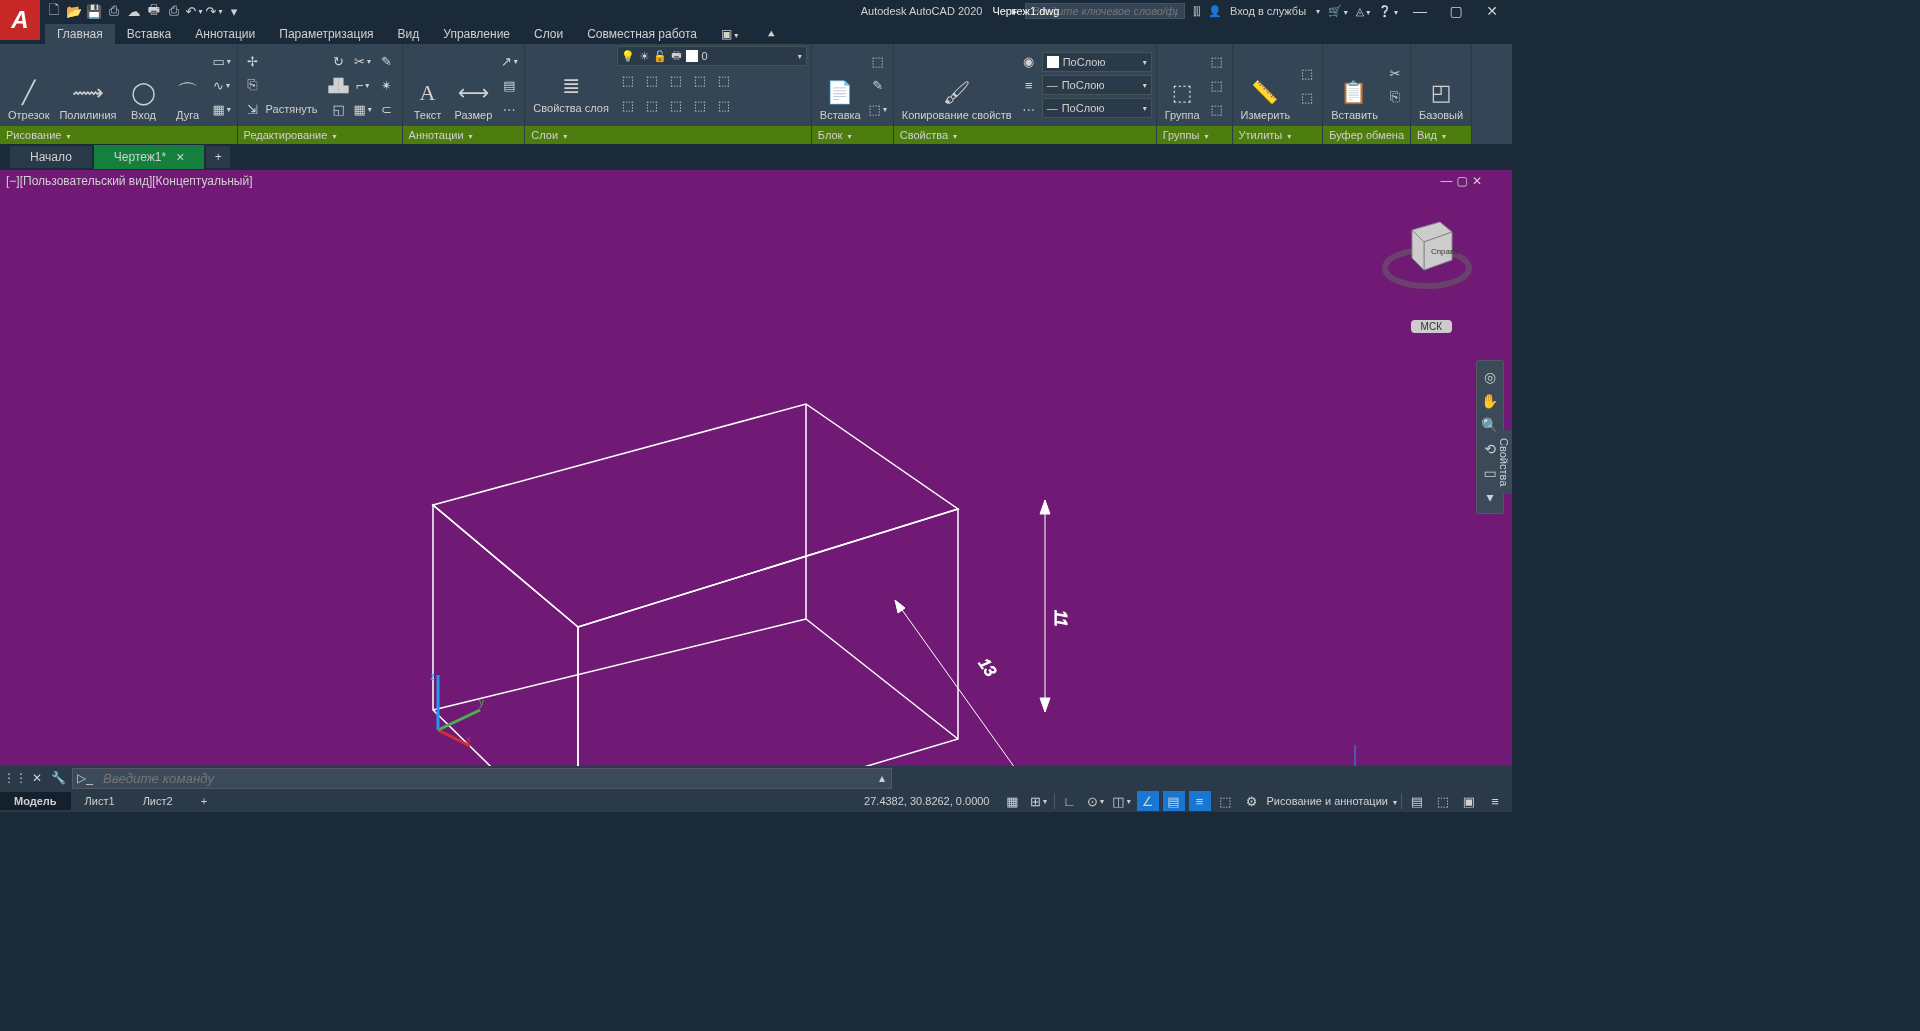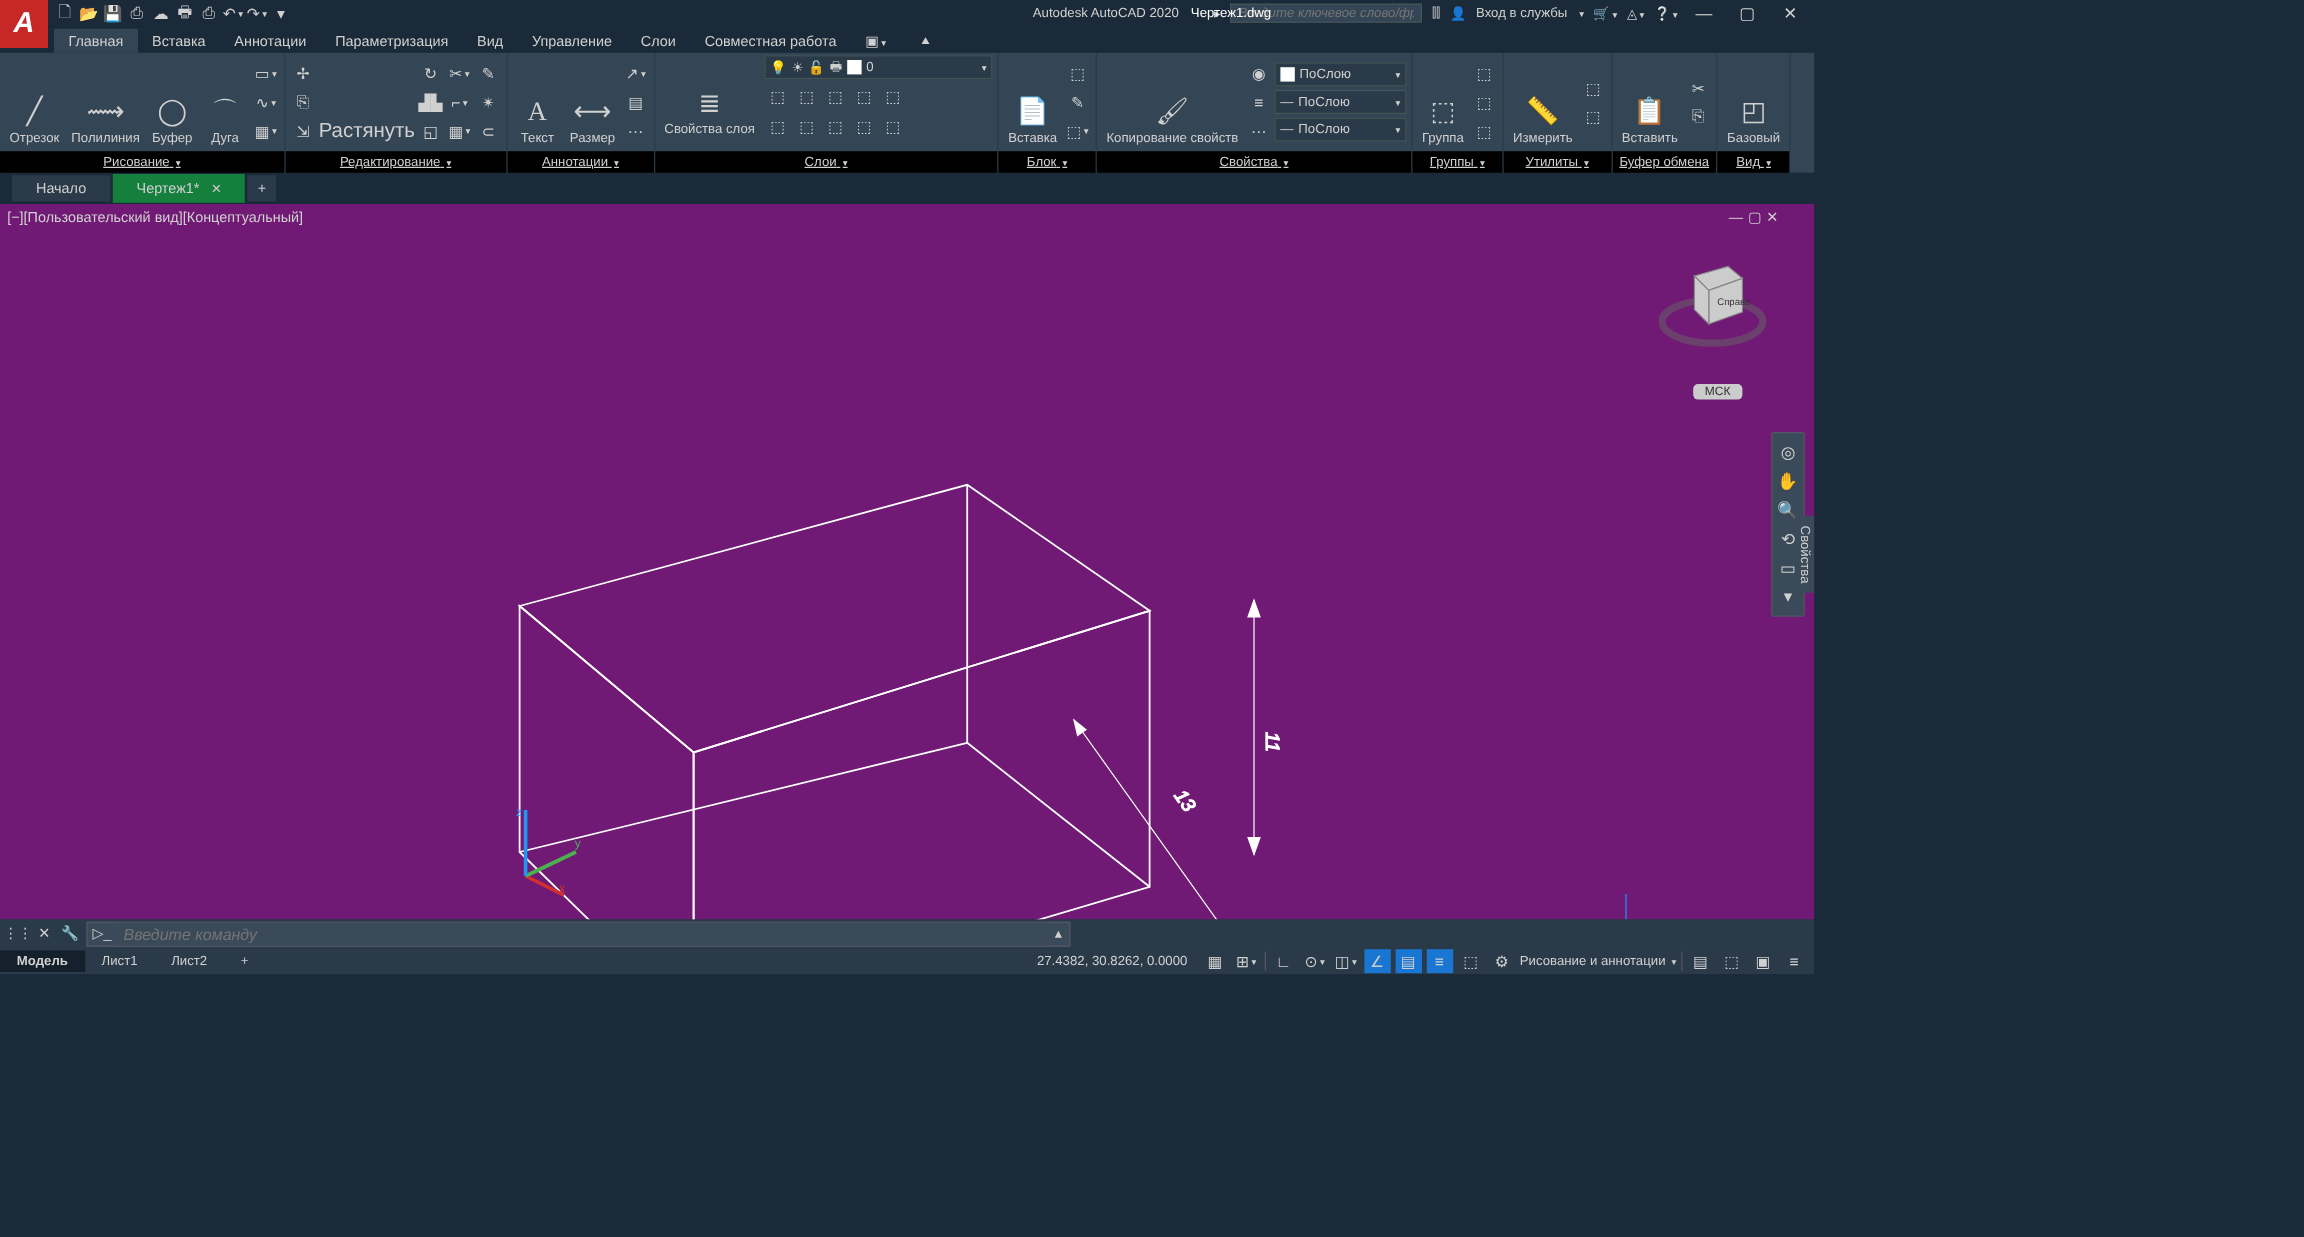--- a/index.html
+++ b/index.html
@@ -88,26 +88,24 @@
   flex-direction: column;
 }
 .panel-body {
   flex: 1;
   display: flex;
   align-items: center;
   padding: 2px 4px;
   gap: 2px;
 }
 .panel-title {
-  text-align: center;
   font-size: 11px;
   padding: 3px 6px;
-  background: #000000;
+  background: #4d7c0f;
   white-space: nowrap;
-  text-decoration: underline;
 }
 .bigbtn {
   display: flex;
   flex-direction: column;
   align-items: center;
   justify-content: flex-end;
   padding: 2px 4px;
   cursor: pointer;
   min-width: 42px;
   height: 76px;
@@ -329,21 +327,21 @@
       <div class="bigbtn">
         <div class="bigbtn-ico">╱</div>
         <div class="bigbtn-lbl">Отрезок</div>
       </div>
       <div class="bigbtn">
         <div class="bigbtn-ico">⟿</div>
         <div class="bigbtn-lbl">Полилиния</div>
       </div>
       <div class="bigbtn">
         <div class="bigbtn-ico">◯</div>
-        <div class="bigbtn-lbl">Буфер</div>
+        <div class="bigbtn-lbl">Вход</div>
       </div>
       <div class="bigbtn">
         <div class="bigbtn-ico">⌒</div>
         <div class="bigbtn-lbl">Дуга</div>
       </div>
       <div class="col">
         <div class="smallbtn">▭<span class="dd">▾</span></div>
         <div class="smallbtn">∿<span class="dd">▾</span></div>
         <div class="smallbtn">▦<span class="dd">▾</span></div>
       </div>
@@ -354,21 +352,21 @@
   <div class="panel">
     <div class="panel-body">
       <div class="col">
         <div class="smallbtn">✢</div>
         <div class="smallbtn">⎘</div>
         <div class="smallbtn">⇲</div>
       </div>
       <div class="col" style="min-width:60px">
         <div style="height:22px"></div>
         <div style="height:22px"></div>
-        <div style="font-size:17px;cursor:pointer">Растянуть</div>
+        <div style="font-size:11px;cursor:pointer">Растянуть</div>
       </div>
       <div class="col">
         <div class="smallbtn">↻</div>
         <div class="smallbtn">▟▙</div>
         <div class="smallbtn">◱</div>
       </div>
       <div class="col">
         <div class="smallbtn">✂<span class="dd">▾</span></div>
         <div class="smallbtn">⌐<span class="dd">▾</span></div>
         <div class="smallbtn">▦<span class="dd">▾</span></div>

